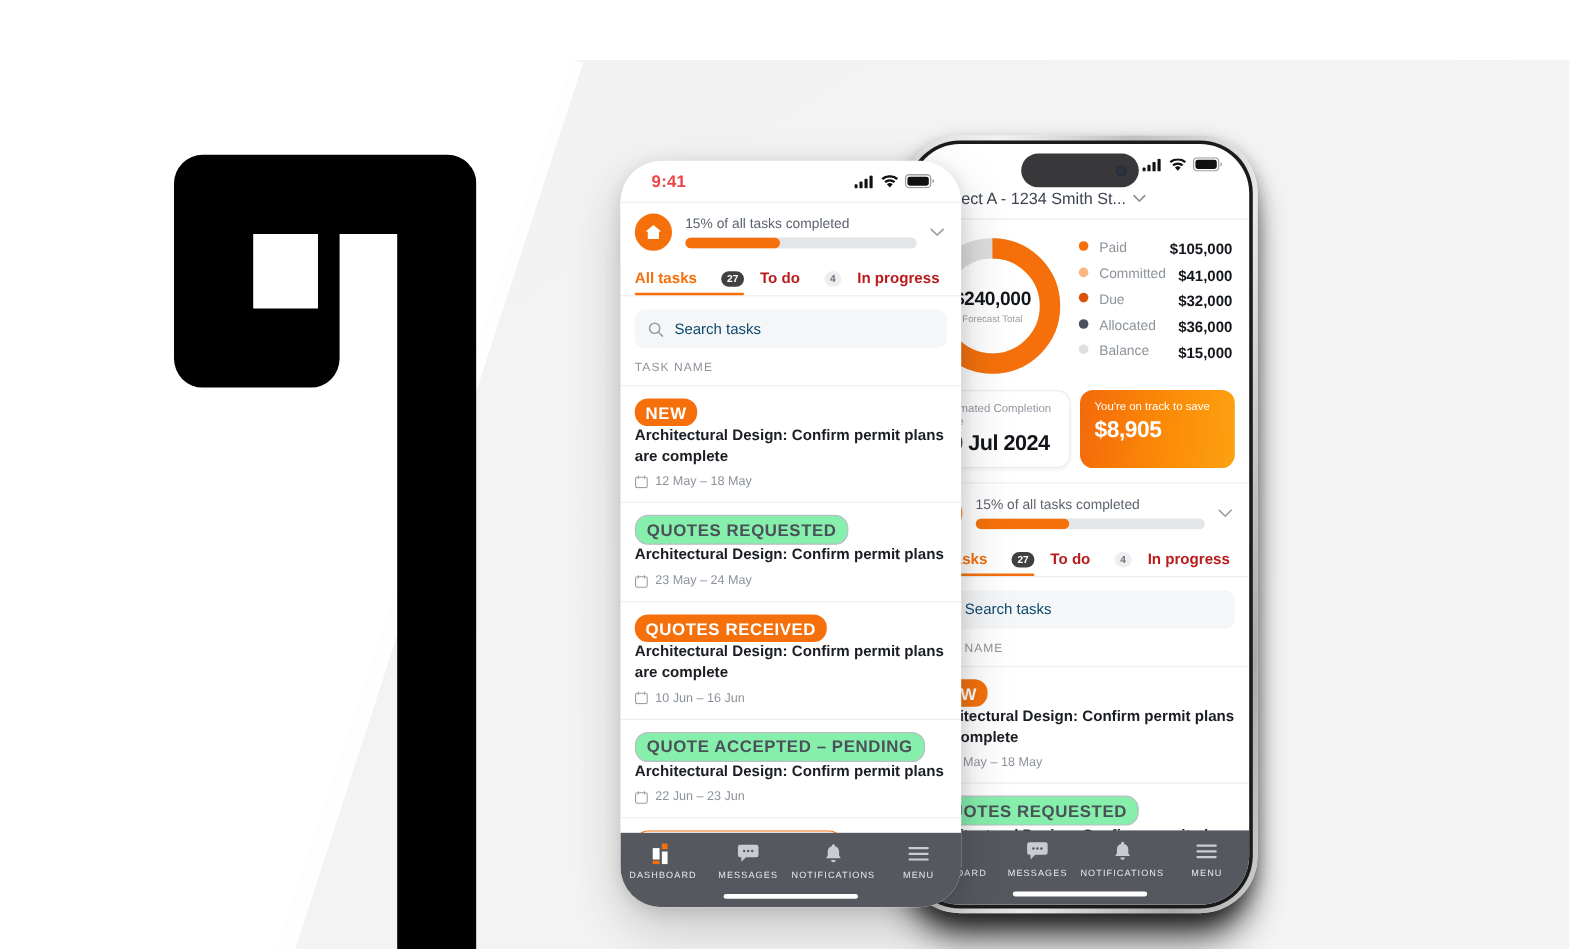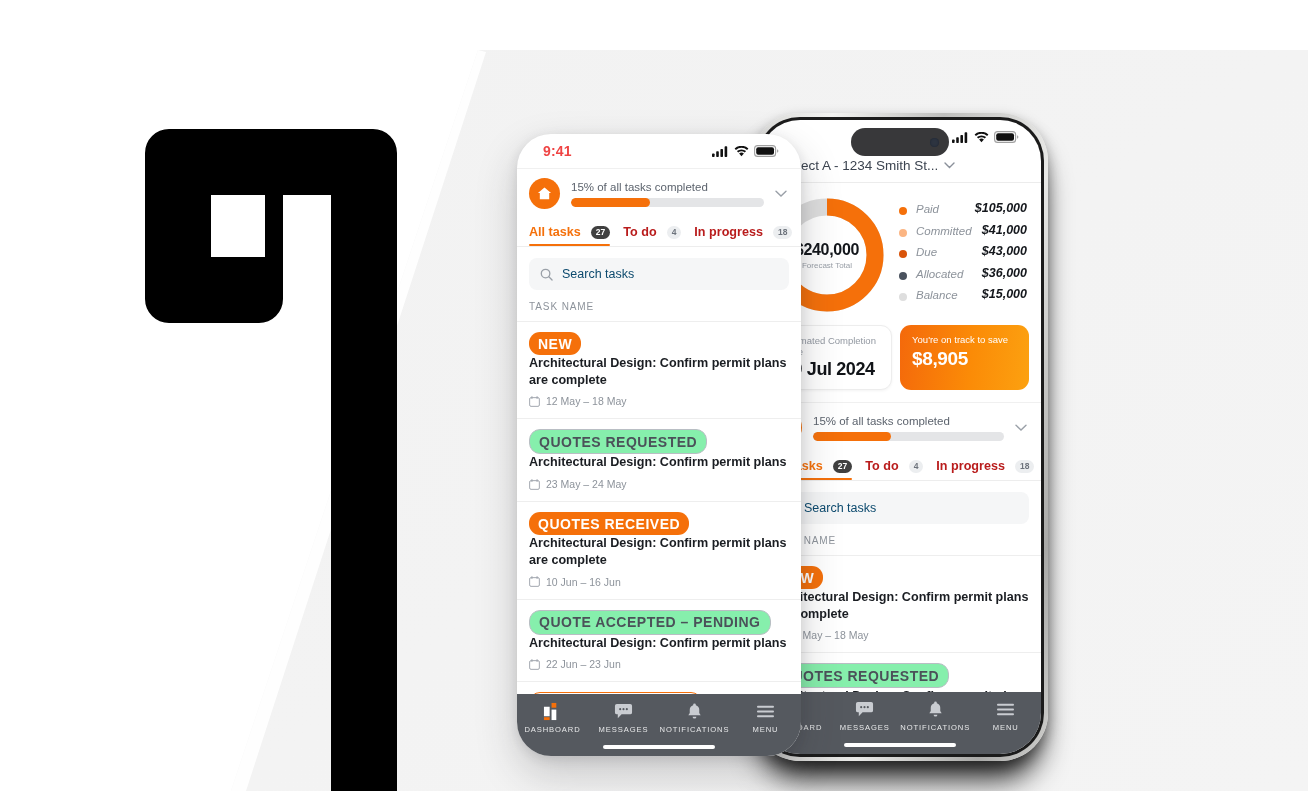--- a/index.html
+++ b/index.html
@@ -85,21 +85,21 @@
   .proj-title { font-size: 13.5px; color: #3c4450; font-weight: 500; white-space: nowrap; overflow: hidden; }
 
   
   .budget-row { display: flex; align-items: center; padding: 10px 14px 4px 6px; }
   .donut-wrap { position: relative; width: 124px; height: 124px; flex: none; }
   .donut-center { position: absolute; inset: 0; display:flex; flex-direction:column;
                   align-items:center; justify-content:center; }
   .donut-total { font-size: 16px; font-weight: bold; color:#13161b; letter-spacing:-.3px;}
   .donut-sub { font-size: 8px; color:#9aa0a8; margin-top:2px; }
   .legend { flex:1; padding-left: 10px; }
-  .legend-row { display:flex; align-items:flex-end; margin-bottom: 7.5px; font-style: italic; }
+  .legend-row { display:flex; align-items:flex-start; margin-bottom: 7.5px; }
   .legend-dot { width: 8px; height: 8px; border-radius: 50%; flex:none; margin-right: 9px; }
   .legend-label { font-size: 11.5px; color:#8d939b; flex:1; }
   .legend-val { font-size: 12.5px; font-weight: bold; color:#14171c; }
 
   
   .cards-row { display:flex; gap: 8px; padding: 4px 12px 12px 12px; }
   .card-complete {
     flex: 1; background:#fff; border:1px solid #ededed; border-radius: 11px;
     padding: 9px 11px; box-shadow: 0 1px 3px rgba(0,0,0,.05);
   }
@@ -123,21 +123,21 @@
     display:flex; align-items:center; justify-content:center; flex:none;
   }
   .progress-mid { flex:1; }
   .progress-text { font-size: 11.5px; color:#5c636d; margin-bottom: 5px; }
   .progress-track { height: 9px; border-radius: 5px; background:#e4e5e7; overflow:hidden; }
   .progress-fill { height:100%; border-radius:5px; background:#F5700A; }
 
   
   .tabs { display:flex; align-items:center; gap: 13px; padding: 6px 12px 0 12px;
           border-bottom: 1px solid #ededed; white-space: nowrap; }
-  .tab { display:flex; align-items:center; gap:10px; padding-bottom: 7px; position:relative; }
+  .tab { display:flex; align-items:center; gap:20px; padding-bottom: 7px; position:relative; }
   .tab-label { font-size: 12.6px; font-weight: bold; color:#b91c1c; }
   .tab.active .tab-label { color:#F5700A; }
   .tab-badge { font-size: 8.5px; font-weight: bold; border-radius: 9px; padding: 1.5px 5px;
                background:#eceef0; color:#6d737c; }
   .tab.active .tab-badge { background:#404040; color:#fff; }
   .tab.active::after { content:""; position:absolute; left:0; right:0; bottom:0;
                        height:2.5px; background:#F5700A; border-radius:2px; }
 
   
   .search-wrap { padding: 11px 12px 9px 12px; }
@@ -248,21 +248,21 @@
               <span class="legend-val">$105,000</span>
             </div>
             <div class="legend-row">
               <span class="legend-dot" style="background:#FBB583"></span>
               <span class="legend-label">Committed</span>
               <span class="legend-val">$41,000</span>
             </div>
             <div class="legend-row">
               <span class="legend-dot" style="background:#D9540A"></span>
               <span class="legend-label">Due</span>
-              <span class="legend-val">$43,000</span>
+              <span class="legend-val">$32,000</span>
             </div>
             <div class="legend-row">
               <span class="legend-dot" style="background:#4A525E"></span>
               <span class="legend-label">Allocated</span>
               <span class="legend-val">$36,000</span>
             </div>
             <div class="legend-row">
               <span class="legend-dot" style="background:#DEDEDE"></span>
               <span class="legend-label">Balance</span>
               <span class="legend-val">$15,000</span>

